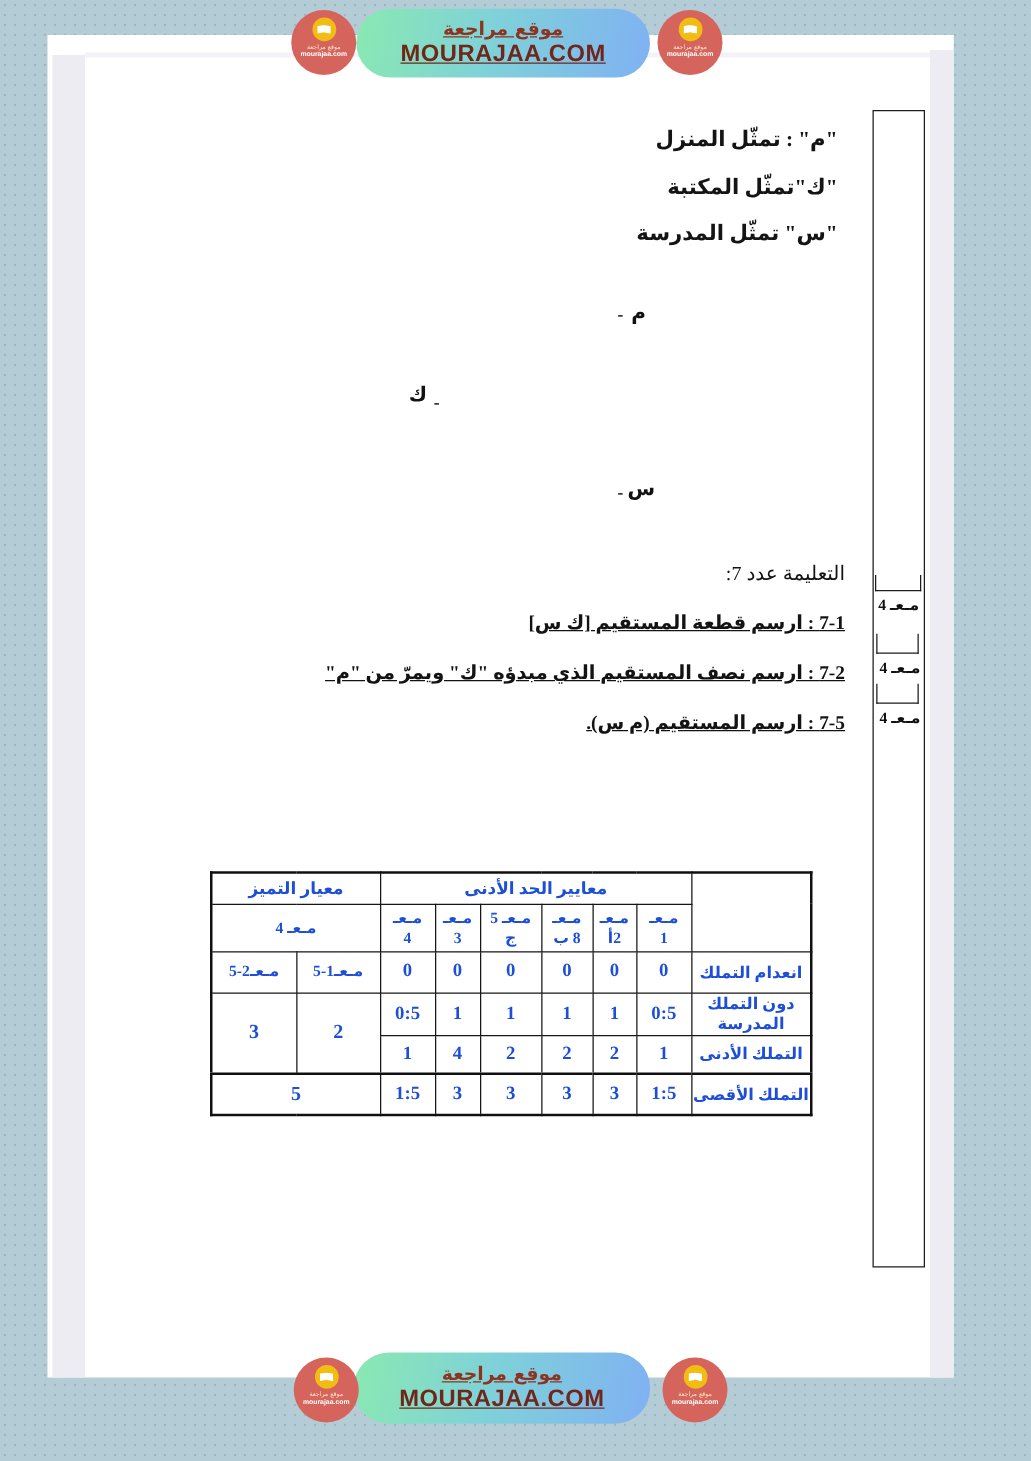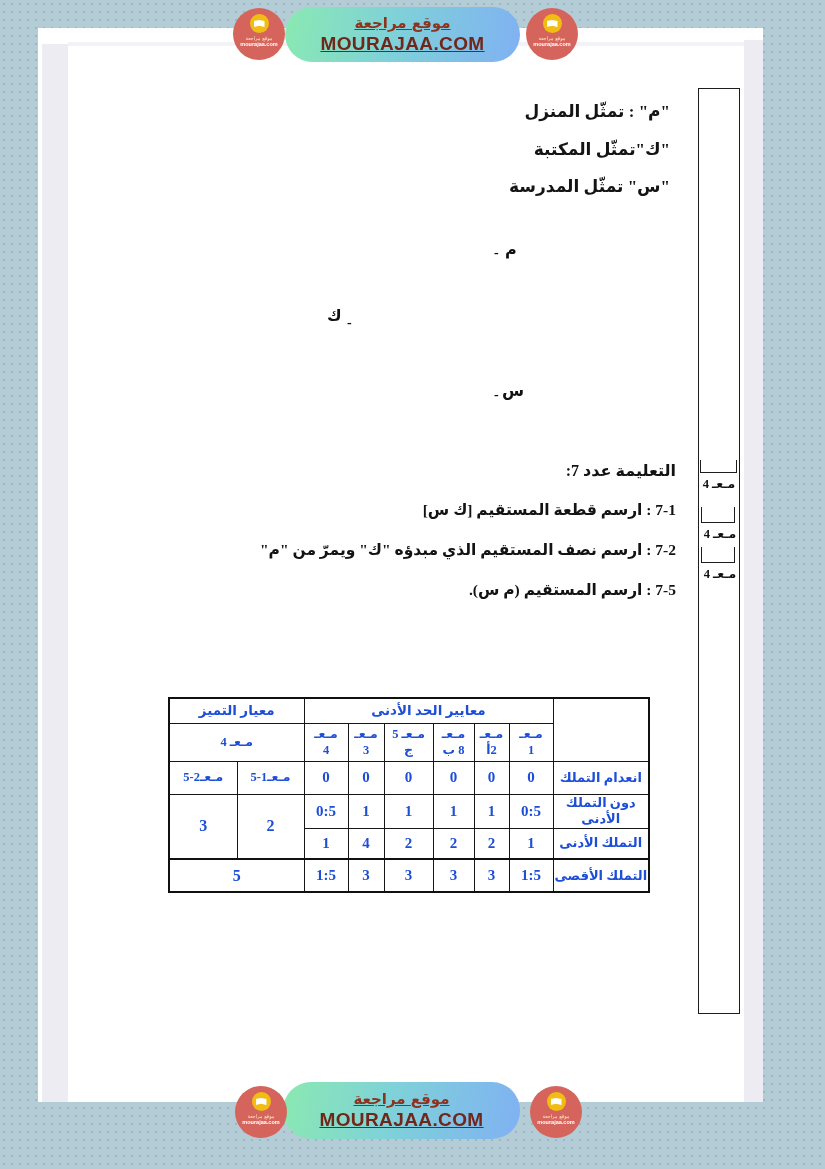--- a/index.html
+++ b/index.html
@@ -32,22 +32,22 @@
   .badge-book { width:11px; height:7px; background:#fff;
                 clip-path:polygon(0 15%,50% 0,100% 15%,100% 100%,50% 82%,0 100%); }
   .badge-t1 { font-family:"DejaVu Sans",sans-serif; font-size:5px; color:#ffe9c2; direction:rtl; line-height:6px; margin-top:2px;}
   .badge-t2 { font-family:"Liberation Sans",sans-serif; font-size:5.5px; font-weight:bold; color:#fff; line-height:6px; }
 
   
   .legend { position:absolute; right:155px; top:93px; width:320px; direction:rtl; text-align:right;
             font-size:17px; font-weight:bold; color:#141414; line-height:37.5px; }
   .pt { position:absolute; font-weight:bold; color:#111; direction:rtl; }
   .instr { position:absolute; right:149px; top:449px; width:430px; direction:rtl; text-align:right; color:#131313; }
-  .instr-title { font-size:16px; font-weight:700; margin-bottom:10px;margin-top:12px; }
-  .instr-item { font-size:15.5px; font-weight:700; line-height:40px; white-space:nowrap; }
+  .instr-title { font-size:16px; font-weight:400; margin-bottom:10px; }
+  .instr-item { font-size:15.5px; font-weight:700; line-height:40px; white-space:nowrap;text-decoration:underline; }
 
   
   .cutoff { position:absolute; left:698px; top:88px; width:42px; height:926px;
             border:1.6px solid #1d1d1d; background:#fff; }
   .bracket { position:absolute; border:1.6px solid #1d1d1d; border-top:none; background:#fff; }
   .side-lbl { position:absolute; width:42px; text-align:center; direction:rtl;
               font-size:12.5px; font-weight:bold; color:#111; }
 
   
   table.rubric { position:absolute; left:168px; top:697px; width:480px; border-collapse:collapse;
@@ -167,21 +167,21 @@
       <td class="num">0</td>
       <td class="num">0</td>
       <td class="num">0</td>
       <td class="num">0</td>
       <td class="num">0</td>
       <td class="num">0</td>
       <td class="colhead">مـعـ1-5</td>
       <td class="colhead">مـعـ2-5</td>
     </tr>
     <tr style="height:34px;">
-      <td class="rowlabel">دون التملك الأدنى</td>
+      <td class="rowlabel">دون التملك المدرسة</td>
       <td class="num">0:5</td>
       <td class="num">1</td>
       <td class="num">1</td>
       <td class="num">1</td>
       <td class="num">1</td>
       <td class="num">0:5</td>
       <td rowspan="2" class="numlg">2</td>
       <td rowspan="2" class="numlg">3</td>
     </tr>
     <tr style="height:31px;">

